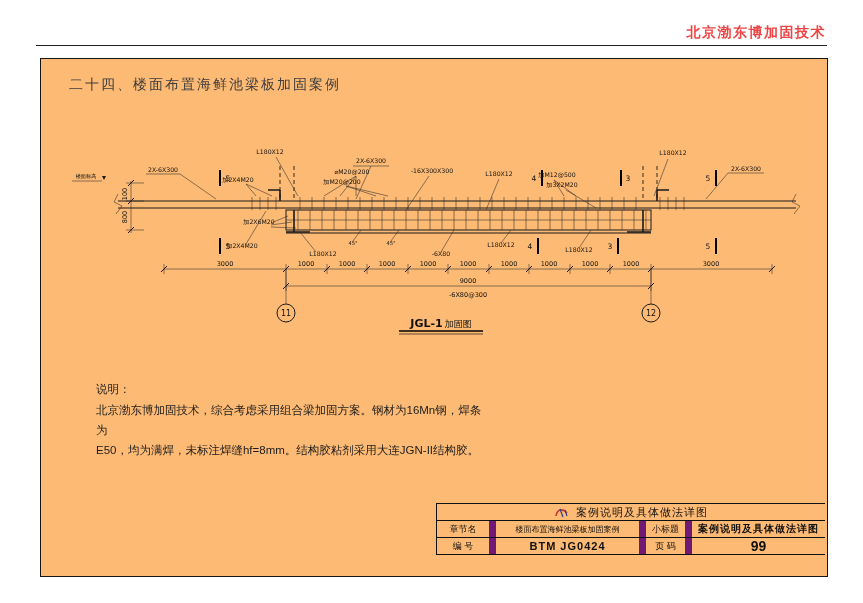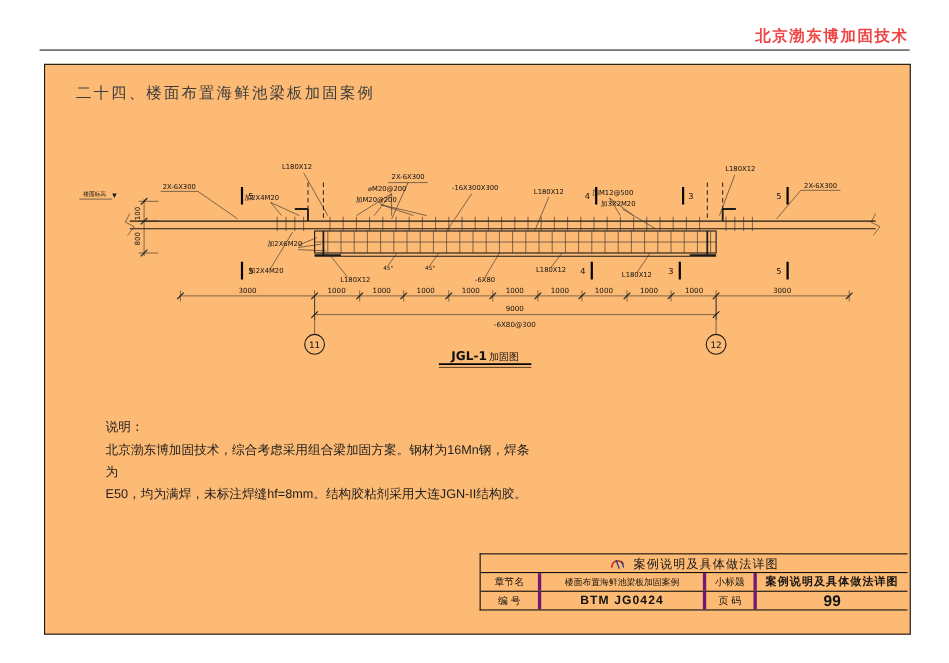--- a/index.html
+++ b/index.html
@@ -37,21 +37,21 @@
   .notes .heading{margin-bottom:1px;}
   .notes .l1{text-indent:24px;}
   .tb{
     position:absolute;left:395px;top:444px;width:388px;height:50px;
     border:1.5px solid #111;border-right:none;font-size:9px;color:#111;
   }
   .tb-row1{height:16px;border-bottom:1px solid #111;display:flex;align-items:center;justify-content:center;gap:6px;}
   .tb-company{font-family:"Liberation Serif",serif;font-size:11px;letter-spacing:1px;color:#151515;}
   .tb-grid{display:grid;grid-template-columns:52px 150px 46px 1fr;height:16px;}
   .tb-grid.mid{border-bottom:1px solid #111;}
-  .tb-cell{display:flex;align-items:center;justify-content:center;border-left:3px solid #701a75;overflow:hidden;white-space:nowrap;}
+  .tb-cell{display:flex;align-items:center;justify-content:center;border-left:7px solid #701a75;overflow:hidden;white-space:nowrap;}
   .tb-cell:first-child{border-left:none;}
   .cell-chapter-value{font-size:8px;}
   .cell-subtitle-value{font-size:10px;font-weight:600;letter-spacing:1px;text-align:center;}
   .cell-number-value{font-size:11px;font-weight:bold;letter-spacing:1px;}
   .cell-page-value{font-size:14px;font-weight:bold;}
 </style>
 </head>
 <body>
 
 <div class="brand-header">北京渤东博加固技术</div>

